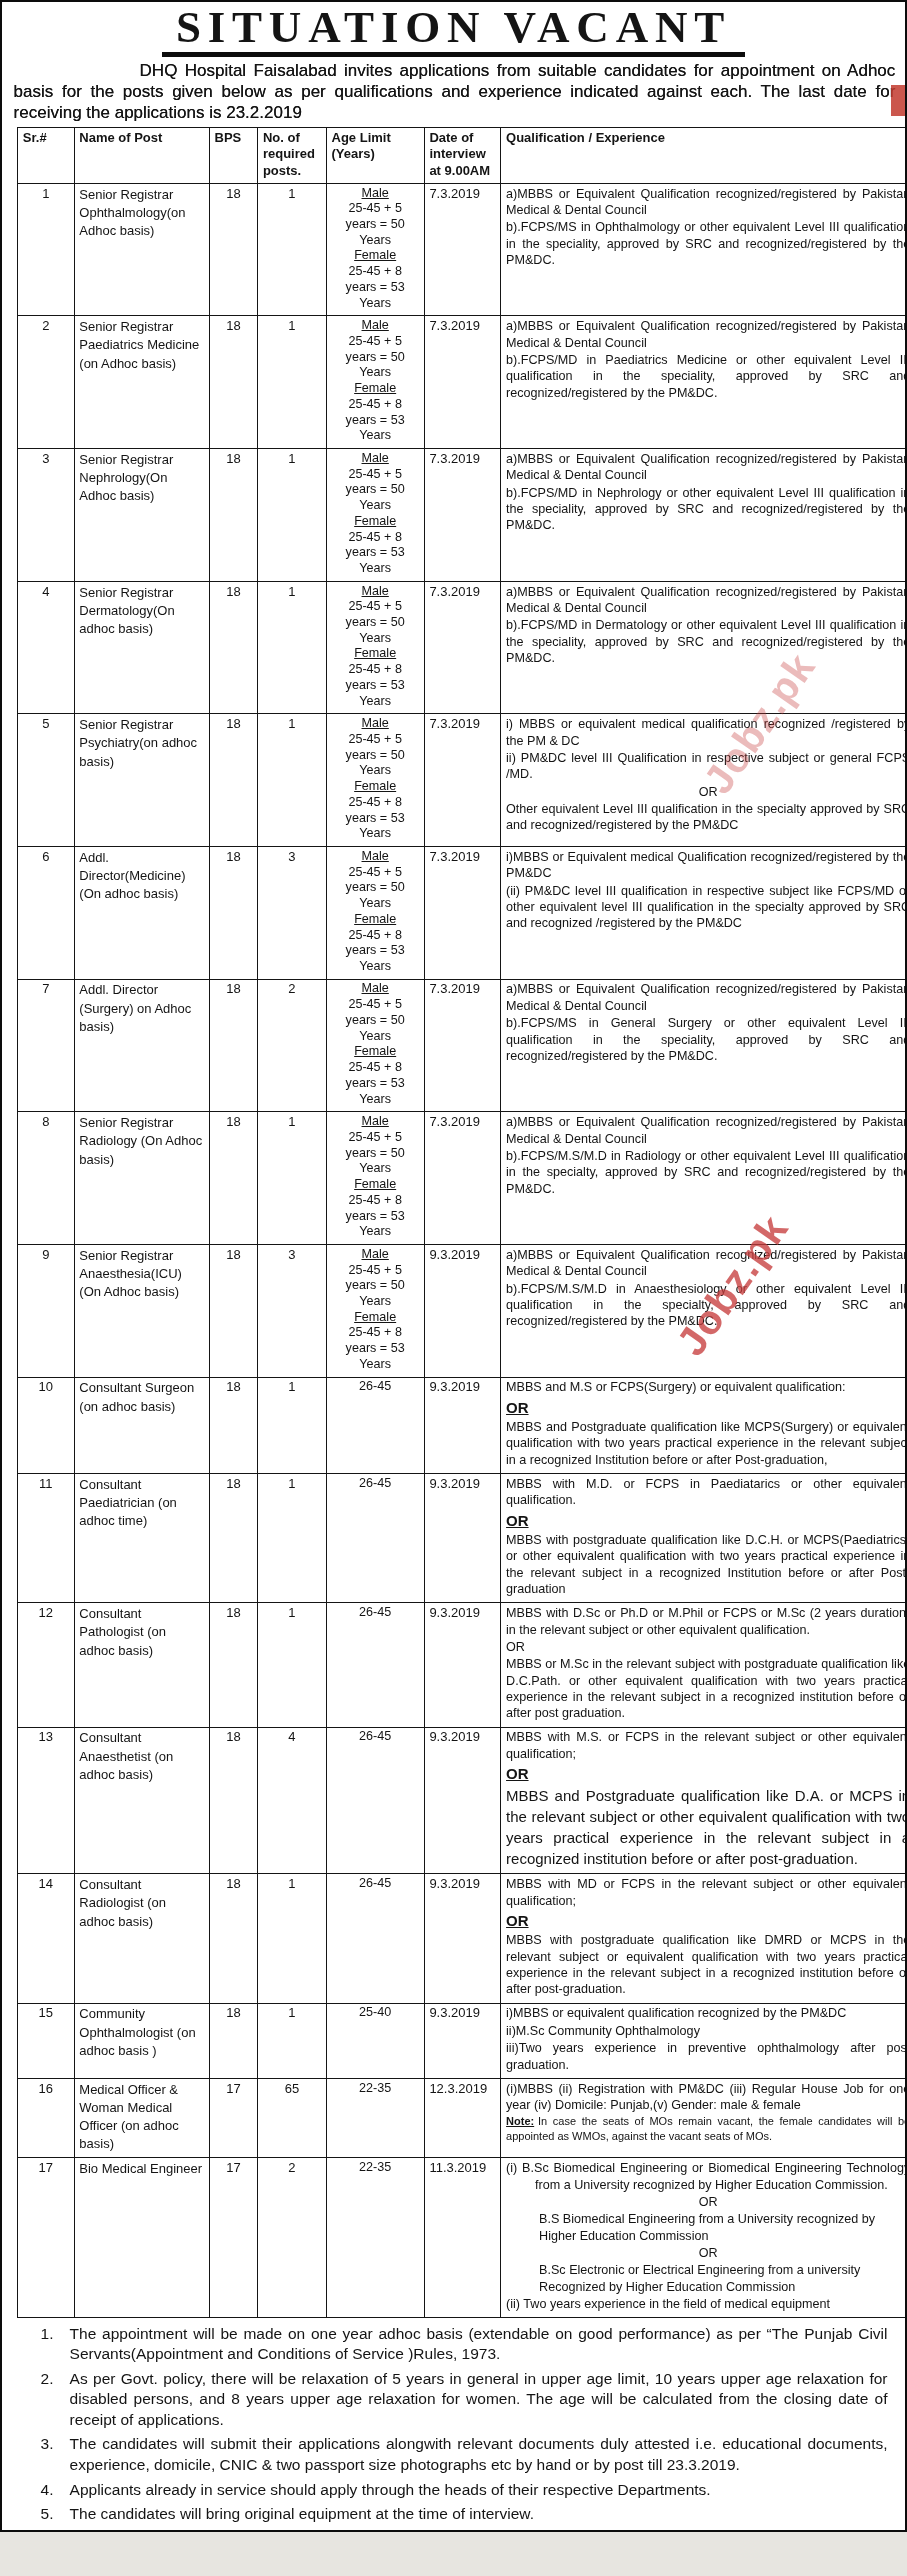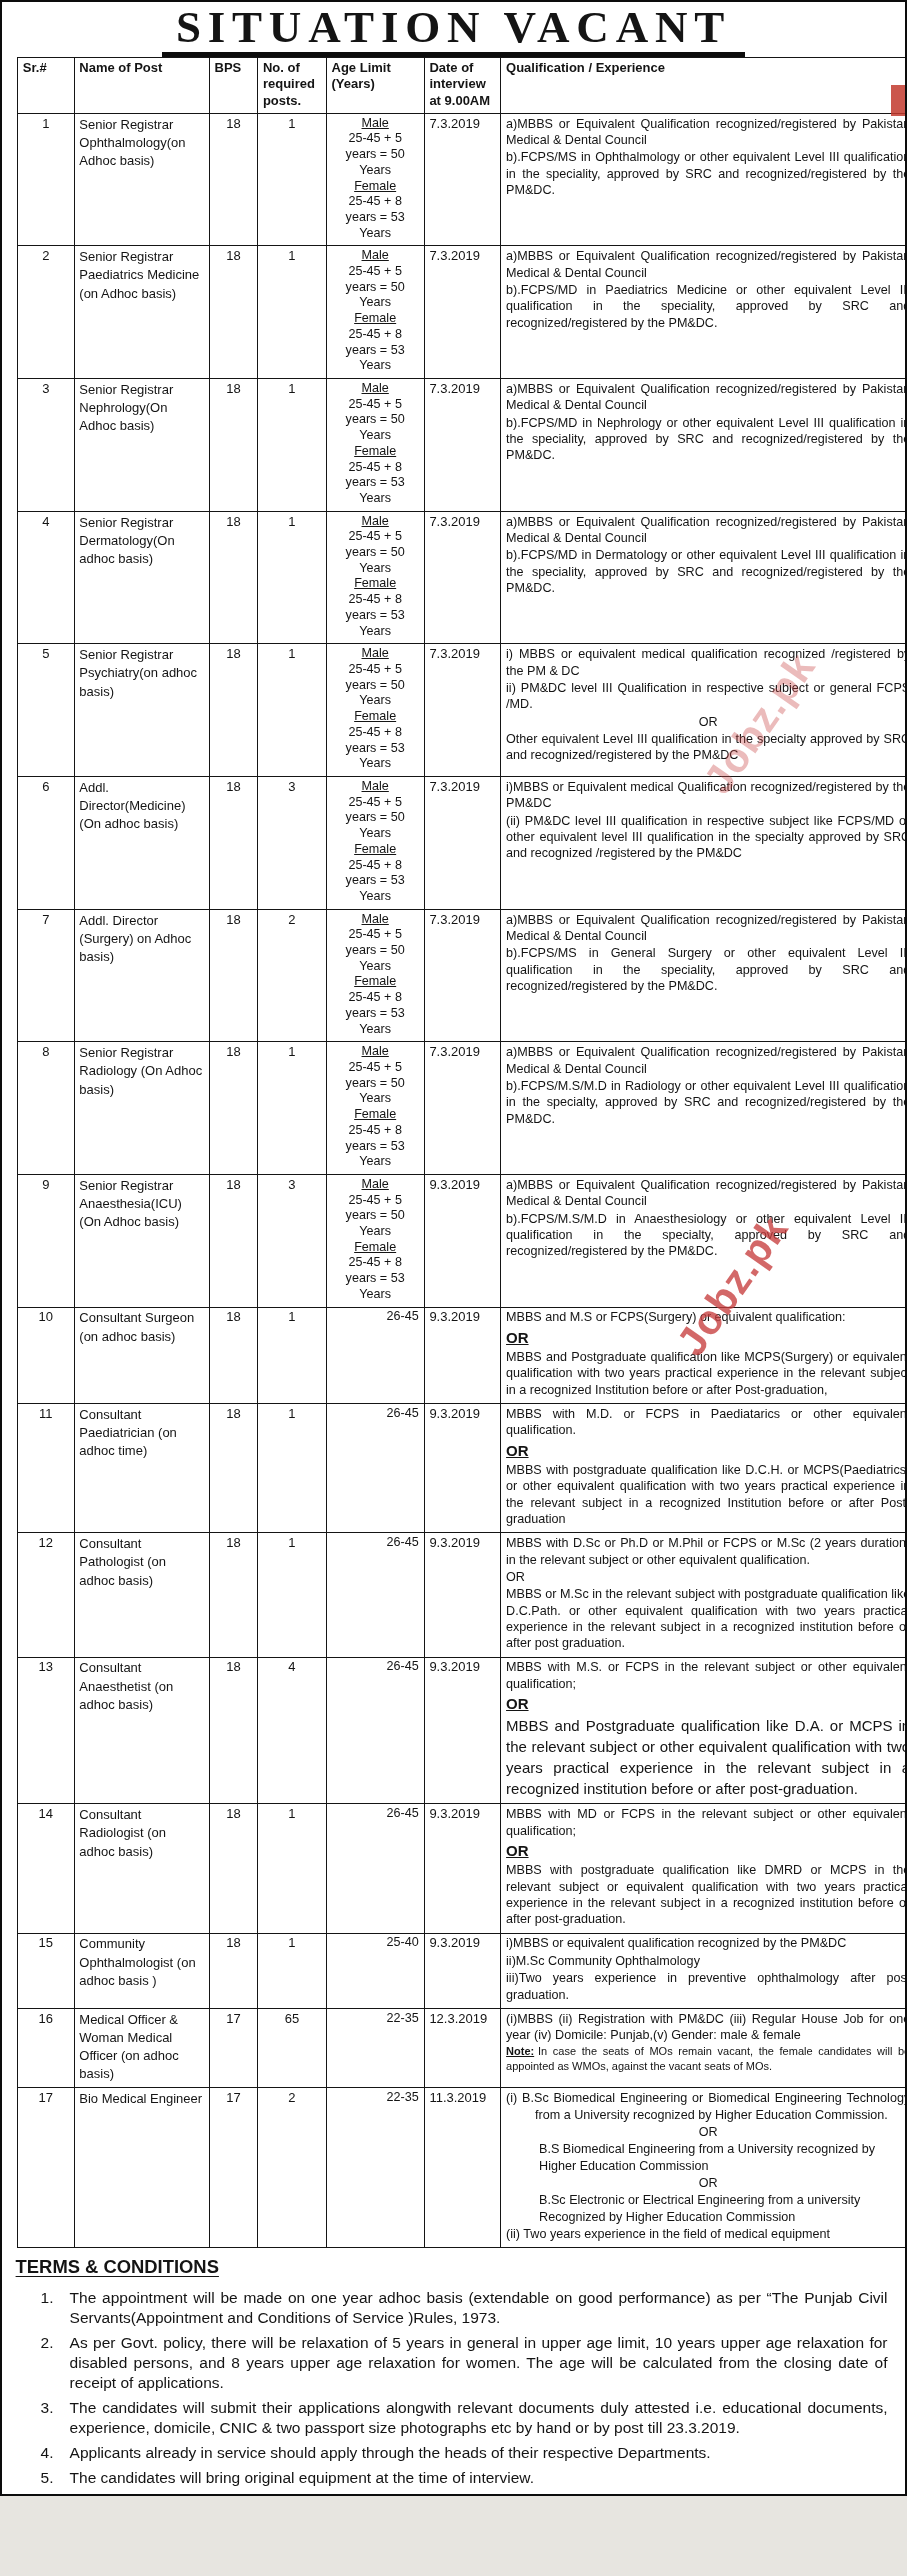--- a/index.html
+++ b/index.html
@@ -34,21 +34,21 @@
   col.c-date { width:76px; }
   col.c-qual { width:411px; }
   th.h-qual { text-align:center; }
   td.sr   { text-align:center; font-size:13px; }
   td.post { font-size:13px; line-height:1.4; }
   td.bps  { text-align:center; font-size:13px; }
   td.num  { text-align:center; font-size:13px; }
   td.age  { font-size:12.6px; line-height:1.25; }
   .age-line  { text-align:center; }
   .age-line.u { text-align:center; text-decoration:underline; }
-  .age-simple { text-align:right; }
+  .age-simple { text-align:center; }
   td.date { font-size:13px; }
   td.qual { font-size:12.6px; line-height:1.3; }
   .ql-p   { text-align:justify; margin:0 0 1px 0; }
   .ql-or  { font-weight:bold; text-decoration:underline; font-size:15px; margin:1.9px 0; }
   .ql-orp { margin:1px 0; }
   .ql-orc { text-align:center; margin:1px 40%; }
   .ql-big { font-size:15px; line-height:1.4; text-align:justify; }
   .ql-pc  { padding-left:33px; margin:0 0 1px 0; }
   .ql-pi  { padding-left:29px; text-indent:-29px; margin:0 0 1px 0; text-align:justify; }
   .ql-note{ font-size:11px; line-height:1.3; text-align:justify; }
@@ -77,20 +77,21 @@
 </style>
 </head>
 <body>
 
 <div class="page">
 
   <div class="title-wrap">
     <div class="doc-title">SITUATION VACANT</div>
   </div>
 
+  <p class="intro">DHQ Hospital Faisalabad invites applications from suitable candidates for appointment on Adhoc basis for the posts given below as per qualifications and experience indicated against each. The last date for receiving the applications is  23.2.2019</p>
 
   <div class="red-mark"></div>
 
   <table class="vac">
     <colgroup>
       <col class="c-sr">
         <col class="c-post">
         <col class="c-bps">
         <col class="c-num">
       <col class="c-age">
@@ -422,21 +423,20 @@
             <div class="ql-p">(ii)  Two years experience in the field of medical equipment</div>
           </td>
         </tr>
       </tbody>
   </table>
 
   <div class="watermark w1">Jobz.pk</div>
   <div class="watermark w2">Jobz.pk</div>
 
   <div class="terms">
-    <div class="terms-heading">TERMS &amp; CONDITIONS</div>
     <div>
         <div class="term-item">
           <div class="term-no">1.</div>
           <div class="term-text">The appointment  will be made on one year adhoc basis (extendable on good performance) as per “The Punjab Civil Servants(Appointment and Conditions of Service )Rules, 1973.</div>
         </div>
         <div class="term-item">
           <div class="term-no">2.</div>
           <div class="term-text">As per Govt. policy, there will be relaxation of 5 years in general in upper age limit, 10 years upper age relaxation for disabled persons, and 8 years upper age relaxation for women. The age will be calculated from the closing date of receipt of applications.</div>
         </div>
         <div class="term-item">

